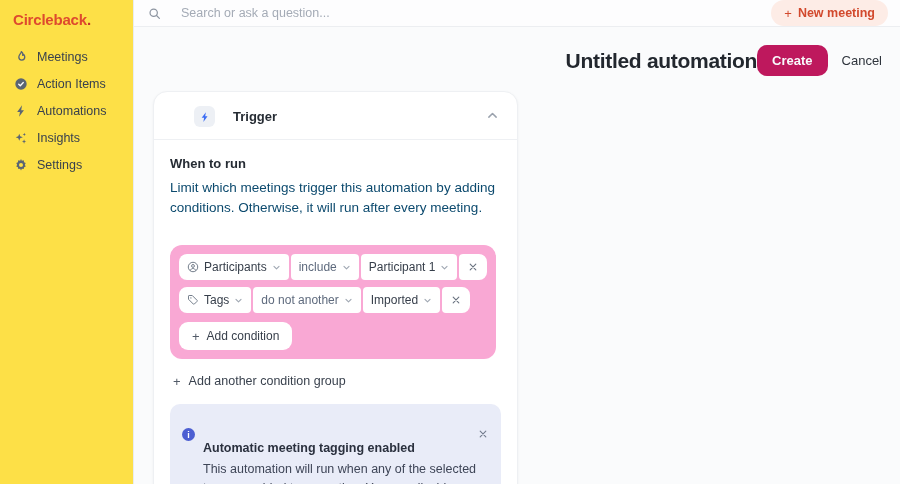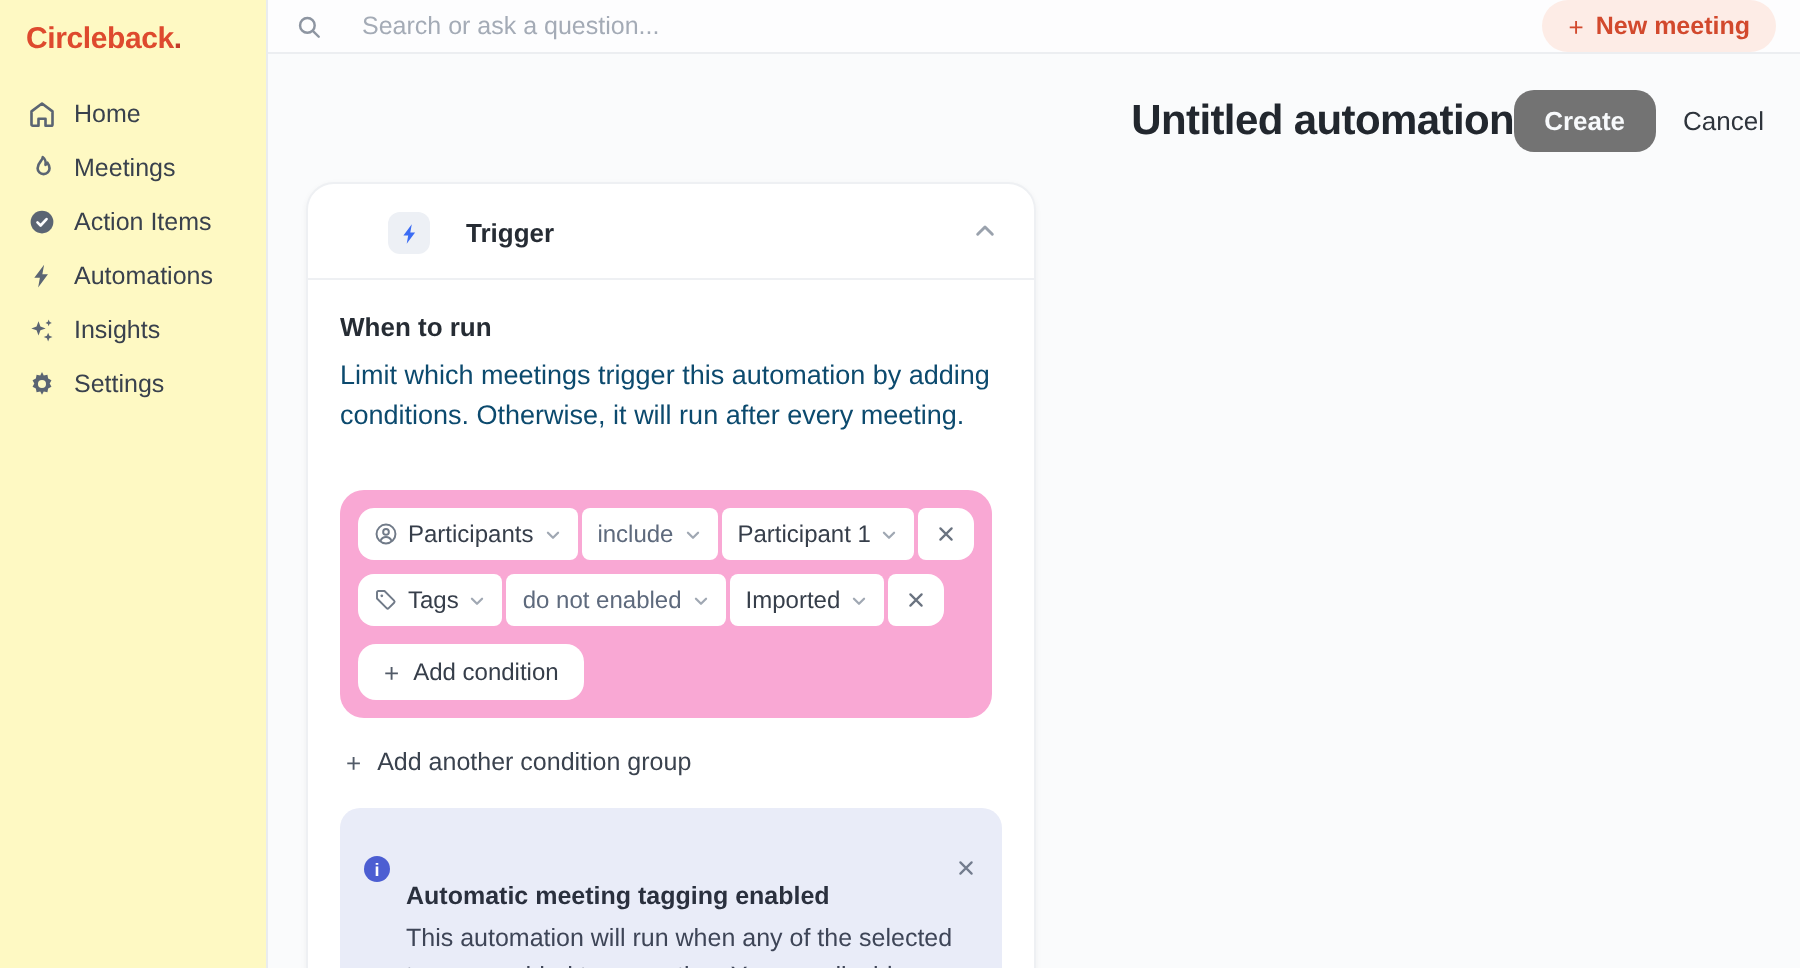--- a/index.html
+++ b/index.html
@@ -6,21 +6,21 @@
   html,body { width:900px; height:484px; overflow:hidden; }
   body {
     font-family:"Liberation Sans", sans-serif;
     background:#fafbfc;
     color:#2b323b;
     display:flex;
   }
   
   .sidebar {
     width:134px; height:484px; flex:0 0 134px;
-    background:#fef9c3; border-right:1px solid #e9ecef;
+    background:#fde047; border-right:1px solid #e9ecef;
   }
   .logo {
     padding:11px 0 0 13px;
     font-size:15px; font-weight:800; letter-spacing:-0.2px;
     color:#de4a2e;
   }
   .logo .dot { color:#c03a28; }
   .nav { margin-top:15px; }
   .nav-item {
     display:flex; align-items:center; gap:9px;
@@ -47,21 +47,21 @@
     font-size:12.5px; font-weight:600; cursor:pointer;
     font-family:inherit;
   }
   .btn-new-meeting .plus { font-size:13px; font-weight:500; line-height:1; }
   
   .content { flex:1; padding:14px 18px 0 19px; position:relative; }
   .title-row { display:flex; align-items:center; justify-content:flex-end; margin-top:4px; }
   .page-title { font-size:21px; font-weight:700; letter-spacing:-0.3px; color:#22272e; }
   .title-actions { display:flex; align-items:center; gap:14px; }
   .btn-create {
-    background:#737373; color:#f8fafc; border:none; border-radius:10px;
+    background:#be185d; color:#f8fafc; border:none; border-radius:10px;
     padding:8px 15px; font-size:13px; font-weight:600; cursor:default; font-family:inherit;
   }
   .btn-cancel {
     background:none; border:none; color:#2e343c; font-size:13px; font-weight:500;
     cursor:pointer; font-family:inherit;
   }
   
   .card {
     margin-top:15px; width:365px; background:#ffffff;
     border:1px solid #eef0f3; border-radius:14px;
@@ -131,28 +131,20 @@
 </style>
 </head>
 <body>
 
 <aside class="sidebar">
   <div class="logo"><span>Circleback</span><span class="dot">.</span></div>
   <nav class="nav">
     <div class="nav-item">
       <span class="nicon">
           <svg viewBox="0 0 16 16" fill="none" stroke="currentColor" stroke-width="1.5" stroke-linecap="round" stroke-linejoin="round">
-            <path d="M2 6.5 8 2l6 4.5V14a.7.7 0 0 1-.7.7H10v-4H6v4H2.7A.7.7 0 0 1 2 14z"></path>
-          </svg>
-        </span>
-      <span>Home</span>
-    </div>
-    <div class="nav-item">
-      <span class="nicon">
-          <svg viewBox="0 0 16 16" fill="none" stroke="currentColor" stroke-width="1.5" stroke-linecap="round" stroke-linejoin="round">
             <path d="M8.4 1.8c.3 1.8-2.9 3-2.9 6.3a3.4 3.4 0 0 0 6.8 0c0-1.4-.6-2.3-1.2-3.1-.2.5-.6 1-1.1 1.2.3-1.6-.3-3.6-1.6-4.4z"></path>
           </svg>
         </span>
       <span>Meetings</span>
     </div>
     <div class="nav-item">
       <span class="nicon">
           <svg viewBox="0 0 16 16">
             <circle cx="8" cy="8" r="6.5" fill="currentColor"></circle>
             <path d="M5.4 8.2l1.8 1.8 3.4-3.7" fill="none" stroke="#fdfdfe" stroke-width="1.5" stroke-linecap="round" stroke-linejoin="round"></path>
@@ -285,21 +277,21 @@
                   </svg>
                 </span>
                 <span>Tags</span>
                 <span class="chev">
                   <svg viewBox="0 0 16 16" fill="none" stroke="currentColor" stroke-width="2" stroke-linecap="round" stroke-linejoin="round">
                     <path d="M3.5 6 8 10.5 12.5 6"></path>
                   </svg>
                 </span>
               </div>
               <div class="seg op">
-                <span>do not enabled</span>
+                <span>do not another</span>
                 <span class="chev">
                   <svg viewBox="0 0 16 16" fill="none" stroke="currentColor" stroke-width="2" stroke-linecap="round" stroke-linejoin="round">
                     <path d="M3.5 6 8 10.5 12.5 6"></path>
                   </svg>
                 </span>
               </div>
               <div class="seg">
                 <span>Imported</span>
                 <span class="chev">
                   <svg viewBox="0 0 16 16" fill="none" stroke="currentColor" stroke-width="2" stroke-linecap="round" stroke-linejoin="round">

